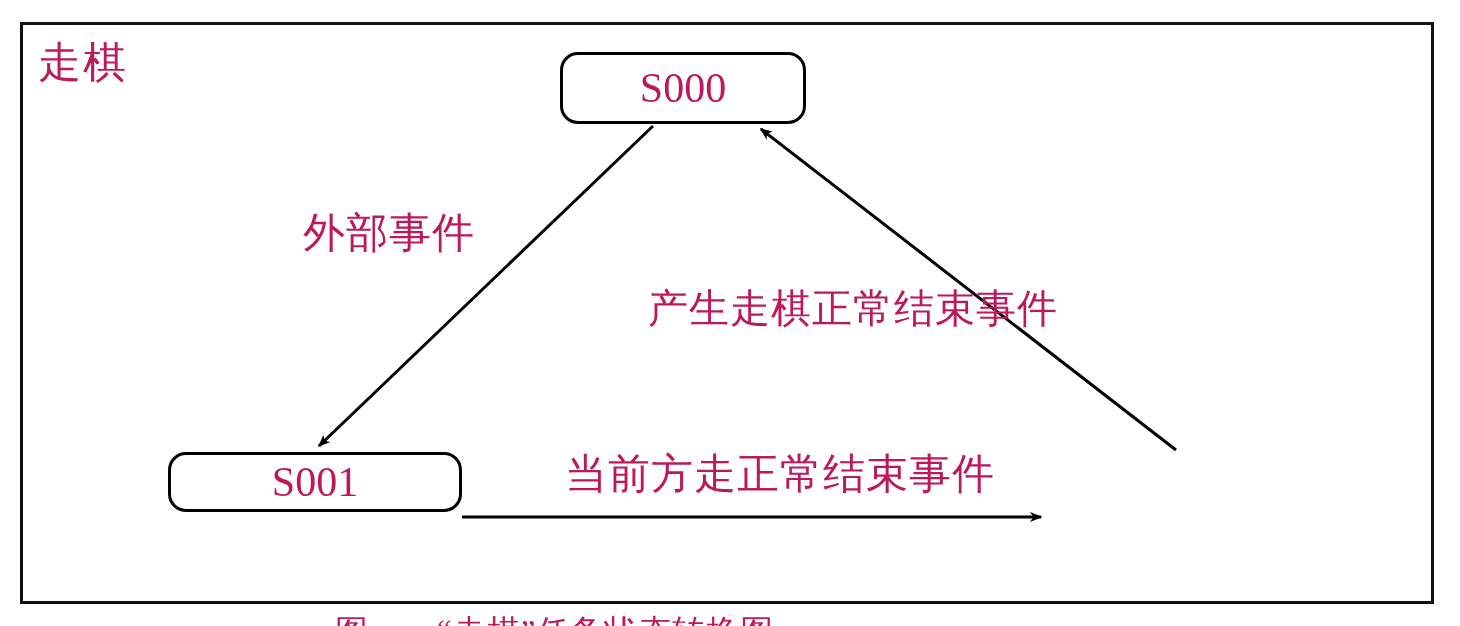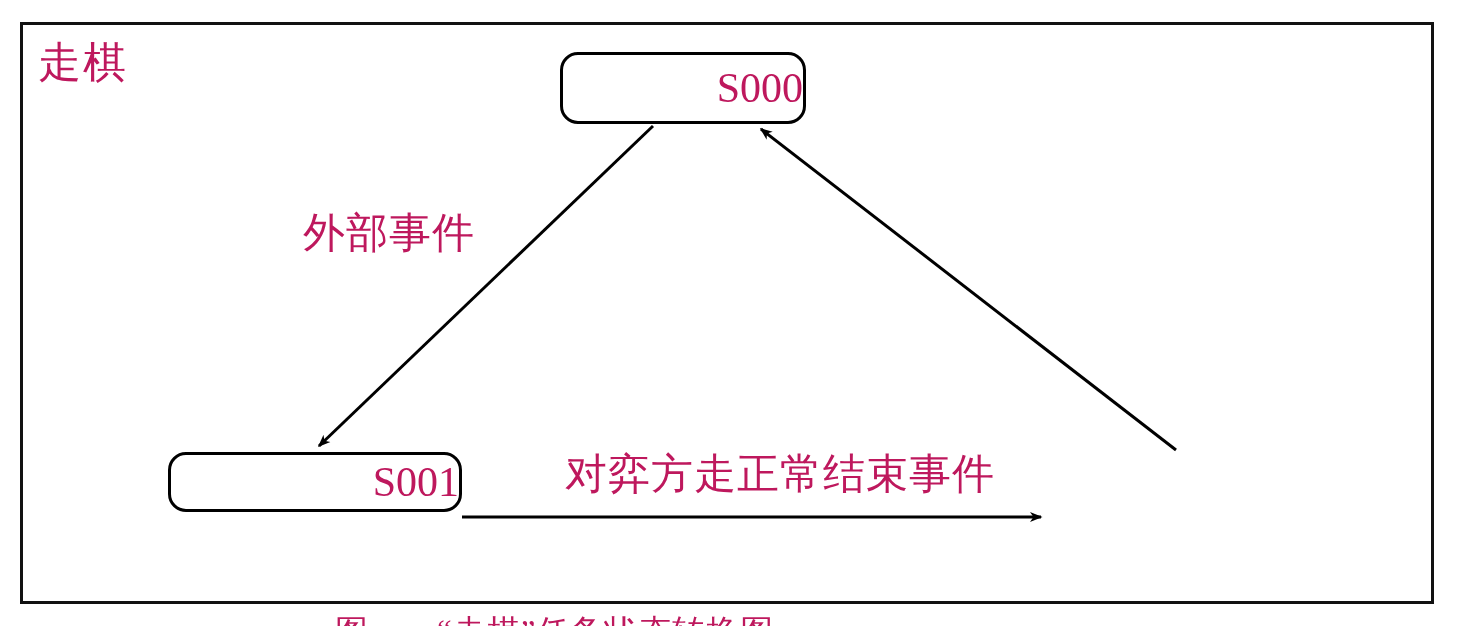--- a/index.html
+++ b/index.html
@@ -43,21 +43,21 @@
     pointer-events: none;
   }
   .state {
     position: absolute;
     box-sizing: border-box;
     border: 3px solid #000000;
     border-radius: 18px;
     background: #ffffff;
     display: flex;
     align-items: center;
-    justify-content: flex-end;
+    justify-content: center;
     font-size: 42px;
   }
   .state-s000 { left: 560px; top: 52px;  width: 246px; height: 72px; }
   .state-s001 { left: 168px; top: 452px; width: 294px; height: 60px; }
   .state-s002 { left: 1045px; top: 452px; width: 293px; height: 80px; }
   .tlabel {
     position: absolute;
     font-size: 42px;
     white-space: nowrap;
     letter-spacing: 1px;
@@ -100,18 +100,19 @@
   </div>
 
   <div class="state state-s001">
     <span>S001</span>
   </div>
 
 
   <div class="tlabel tlabel-external">外部事件</div>
 
 
+  <div class="tlabel tlabel-generate">产生走棋正常结束事件</div>
 
-  <div class="tlabel tlabel-current">对弈方走正常结束事件</div>
+  <div class="tlabel tlabel-current">当前方走正常结束事件</div>
 
   <div class="caption">图　　“走棋”任务状态转换图</div>
 
 </div>
 
 </body></html>

